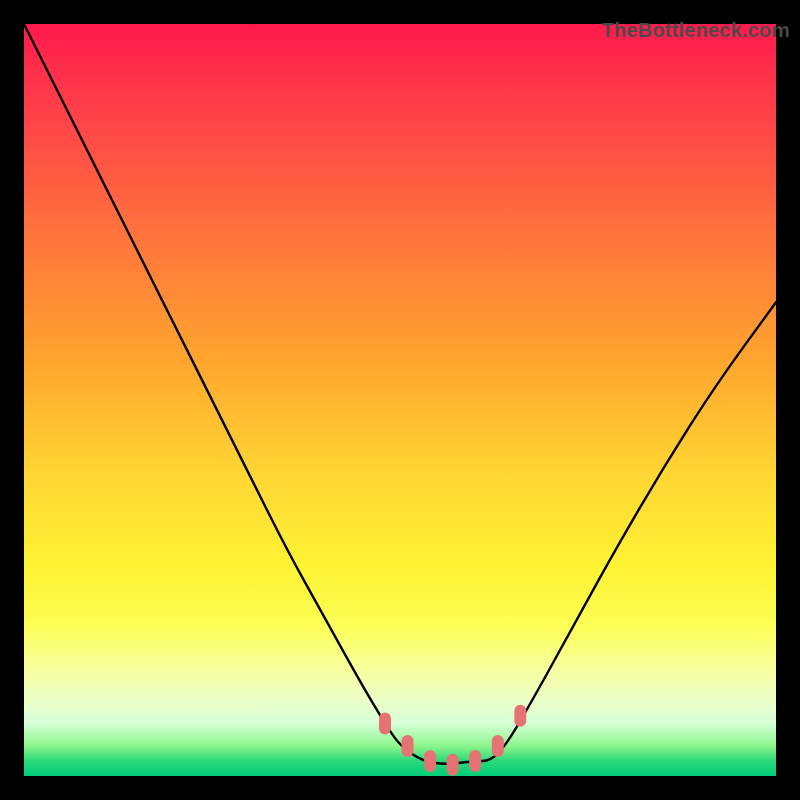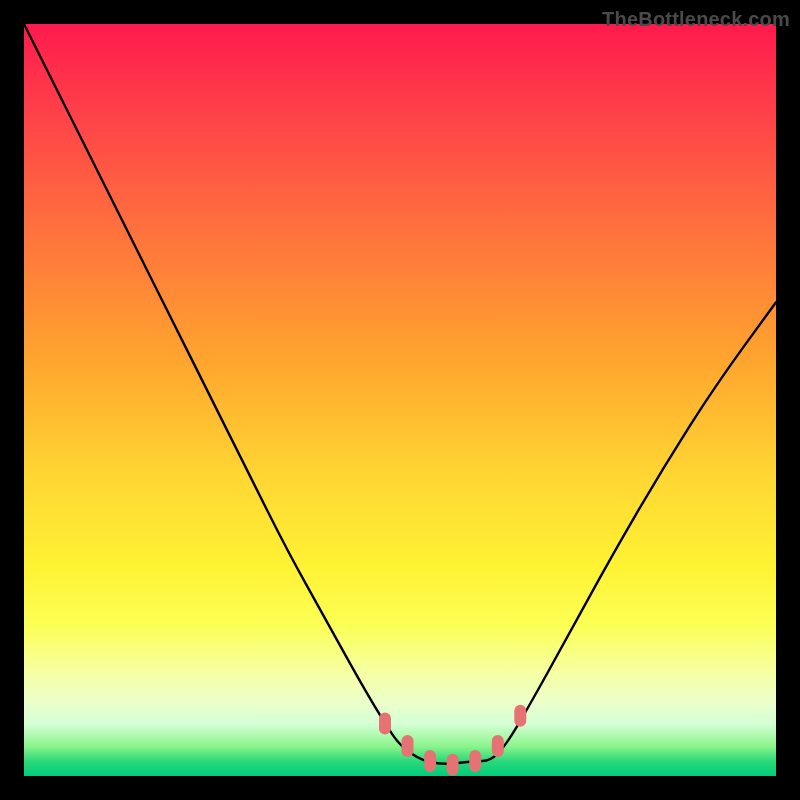--- a/index.html
+++ b/index.html
@@ -27,21 +27,21 @@
       #f6ffa0 86%,
       #ecffc8 90%,
       #d6ffd6 93%,
       #8cf58c 96%,
       #2bd97a 98%,
       #00cc7a 100%
     );
   }
   .watermark {
     position: absolute;
-    top: 8px;
+    top: 19px;
     right: 10px;
     font-family: Arial, Helvetica, sans-serif;
     font-size: 20px;
     font-weight: 600;
     color: #4a4a4a;
     letter-spacing: 0.2px;
     user-select: none;
   }
   svg.curve {
     position: absolute;

